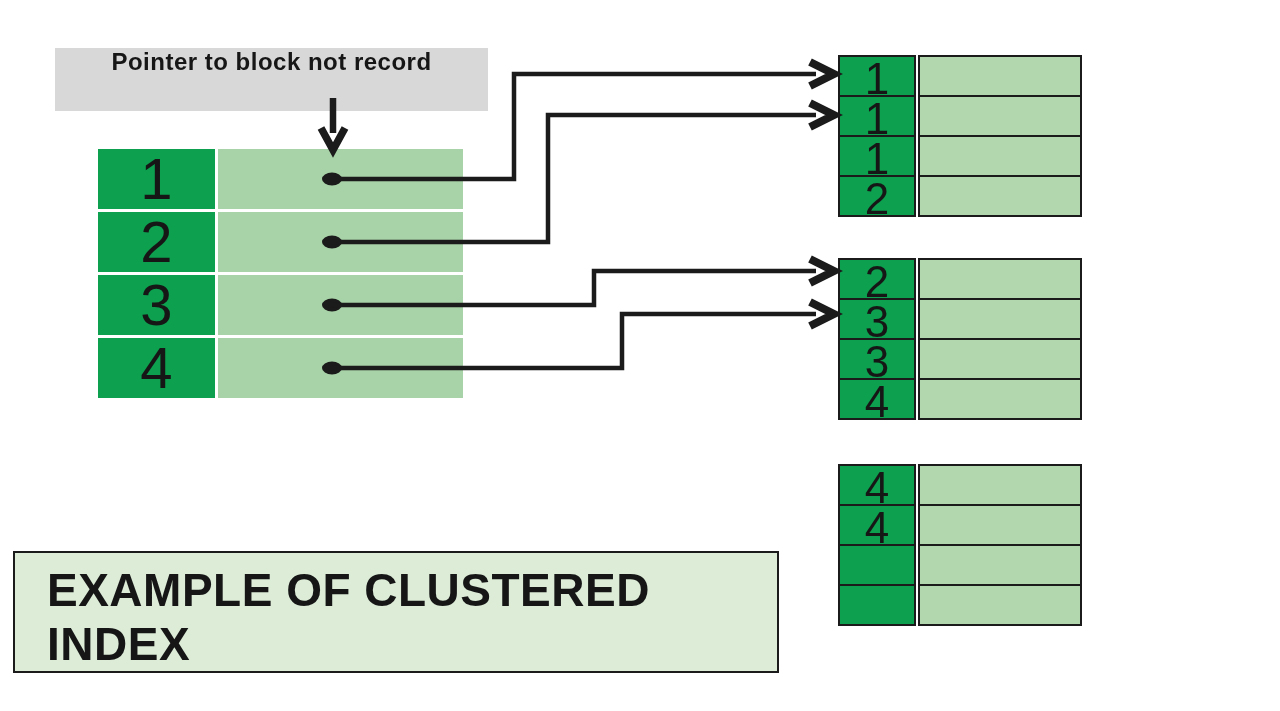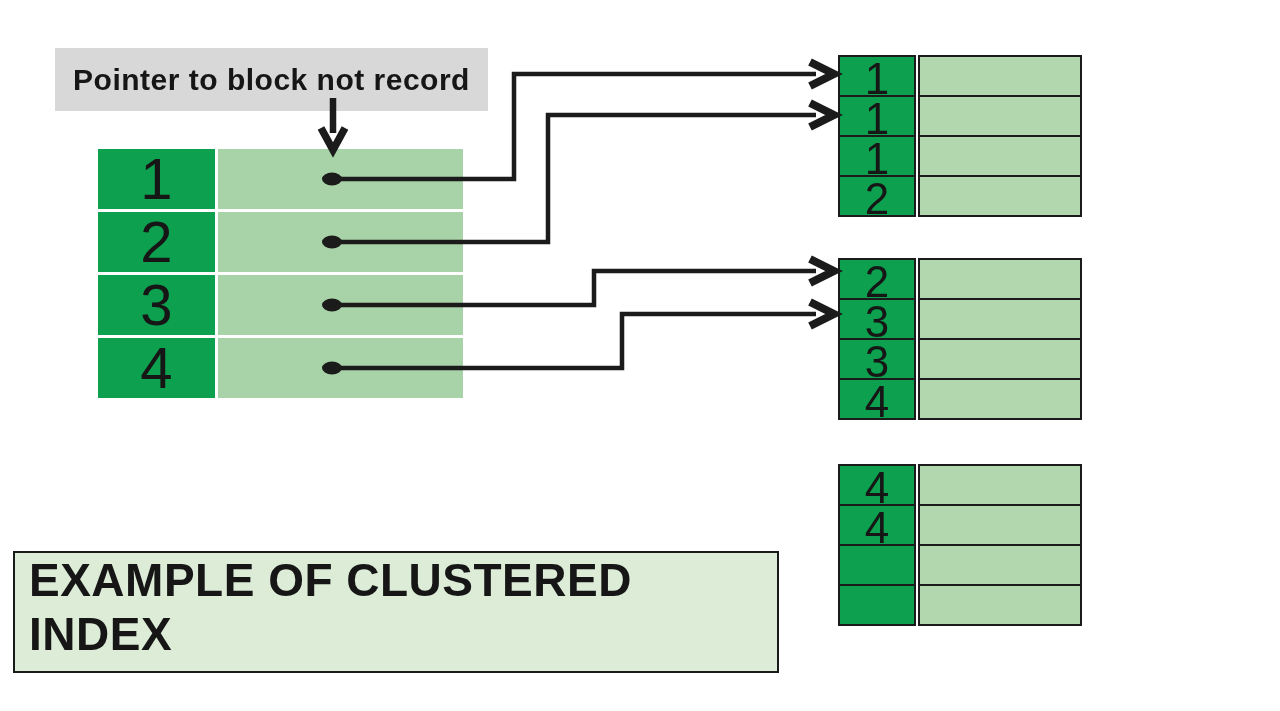--- a/index.html
+++ b/index.html
@@ -13,22 +13,22 @@
     font-family: "Liberation Sans", sans-serif;
     color: #161616;
   }
 
   
   .note {
     position: absolute;
     left: 55px; top: 48px;
     width: 433px; height: 63px;
     background: var(--note-bg, #d8d8d8);
-    display: flex; align-items: center; justify-content: center;
-    font-size: 30px; font-weight: bold;
+    display: flex; align-items: flex-start; justify-content: center;
+    font-size: 24px; font-weight: bold;
     letter-spacing: 0.5px;
   }
 
   
   .index-table {
     position: absolute;
     left: 98px; top: 149px;
     display: flex; flex-direction: column; gap: 3px;
   }
   .irow { display: flex; gap: 3px; height: 60px; }
@@ -61,22 +61,22 @@
   .brec { width: 164px; background: var(--block-green, #b2d7af); }
 
   
   .caption {
     position: absolute;
     left: 13px; top: 551px;
     box-sizing: border-box;
     width: 766px; height: 122px;
     background: var(--caption-bg, #dcecd7);
     border: 2px solid var(--line, #1b1b1b);
-    display: flex; align-items: flex-start;
-    padding-left: 14px;
+    display: flex; align-items: flex-end;
+    padding-left: 32px;
     font-size: 46px; font-weight: bold;
     letter-spacing: 0.5px;
   }
 
   
   .overlay {
     position: absolute;
     left: 0; top: 0;
     width: 1280px; height: 711px;
     z-index: 5;

